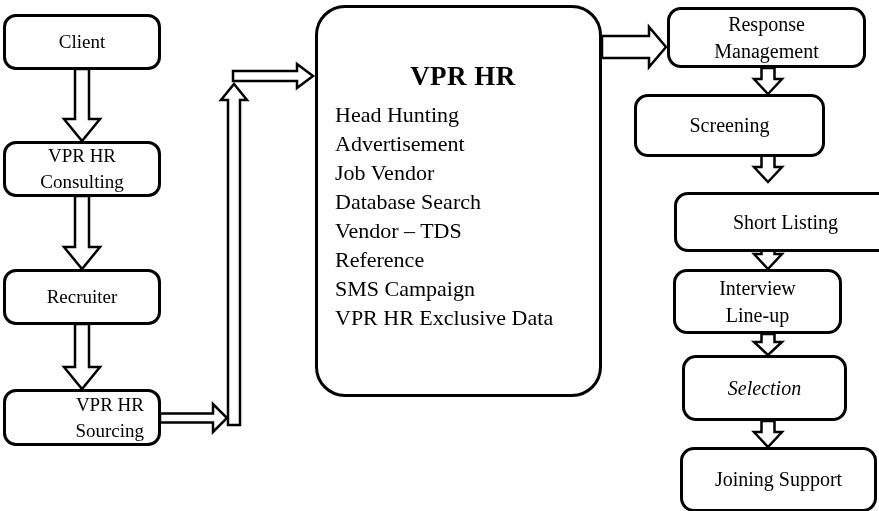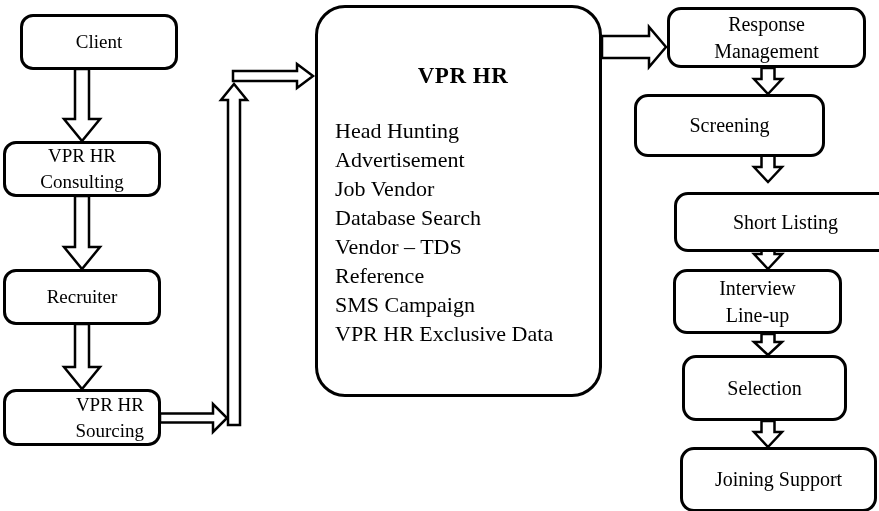--- a/index.html
+++ b/index.html
@@ -41,25 +41,25 @@
     width: 287px; height: 392px;
     box-sizing: border-box;
     border: 3px solid #000000;
     border-radius: 30px;
     background: #ffffff;
     padding: 52px 8px 0 17px;
   }
   .center-title {
     text-align: center;
     font-weight: bold;
-    font-size: 23px;
+    font-size: 27px;
     line-height: 32px;
     letter-spacing: 0.5px;
   }
-  .center-list { margin-top: 24px; }
+  .center-list { margin-top: 8px; }
   .center-item {
     font-size: 22px;
     line-height: 29px;
     white-space: nowrap;
   }
   polygon { fill: #ffffff; stroke: #000000; stroke-width: 2.5; stroke-linejoin: miter; }
 </style>
 </head>
 <body>
 
@@ -73,21 +73,21 @@
     <polygon points="228,425 228,100 221,100 234,84 247,100 240,100 240,425"></polygon>
     <polygon points="233,71 297,71 297,64 313,76 297,88 297,81 233,81"></polygon>
     <polygon points="602,36 649,36 649,27 666,47 649,67 649,58 602,58"></polygon>
     <polygon points="761.5,68 761.5,79 754,79 768,94 782,79 774.5,79 774.5,68"></polygon>
     <polygon points="761.5,155 761.5,167 754,167 768,182 782,167 774.5,167 774.5,155"></polygon>
     <polygon points="761.5,242 761.5,254 754,254 768,269 782,254 774.5,254 774.5,242"></polygon>
     <polygon points="761.5,334 761.5,342 754,342 768,355 782,342 774.5,342 774.5,334"></polygon>
     <polygon points="761.5,421 761.5,432 754,432 768,447 782,432 774.5,432 774.5,421"></polygon>
   </svg>
 
-  <div class="flow-box" style="left:20px; top:14px; width:158px; height:56px;">Client</div>
+  <div class="flow-box" style="left:3px; top:14px; width:158px; height:56px;">Client</div>
   <div class="flow-box" style="left:3px; top:269px; width:158px; height:56px;">Recruiter</div>
   <div class="flow-box" style="left:3px; top:141px; width:158px; height:56px;">VPR HR Consulting</div>
   <div class="flow-box" style="left:3px; top:389px; width:158px; height:57px;text-align:right;">VPR HR Sourcing</div>
 
   <div class="center-box">
     <div class="center-title">VPR HR</div>
     <div class="center-list">
       <div class="center-item">Head Hunting</div>
       <div class="center-item">Advertisement</div>
       <div class="center-item">Job Vendor</div>
@@ -96,16 +96,16 @@
       <div class="center-item">Reference</div>
       <div class="center-item">SMS Campaign</div>
       <div class="center-item">VPR HR Exclusive Data</div>
     </div>
   </div>
 
   <div class="flow-box right-box" style="left:667px; top:7px; width:199px; height:61px; padding:0 4px;">Response Management</div>
   <div class="flow-box right-box" style="left:634px; top:94px; width:191px; height:63px;">Screening</div>
   <div class="flow-box right-box" style="left:674px; top:192px; width:223px; height:60px;">Short Listing</div>
   <div class="flow-box right-box" style="left:673px; top:269px; width:169px; height:65px; padding:0 28px;">Interview Line-up</div>
-  <div class="flow-box right-box" style="left:682px; top:355px; width:165px; height:66px;">Selection</div>
+  <div class="flow-box right-box" style="left:682px; top:355px; width:165px; height:66px;font-style:italic;">Selection</div>
   <div class="flow-box right-box" style="left:680px; top:447px; width:197px; height:65px;">Joining Support</div>
 
 </div>
 
 </body></html>

